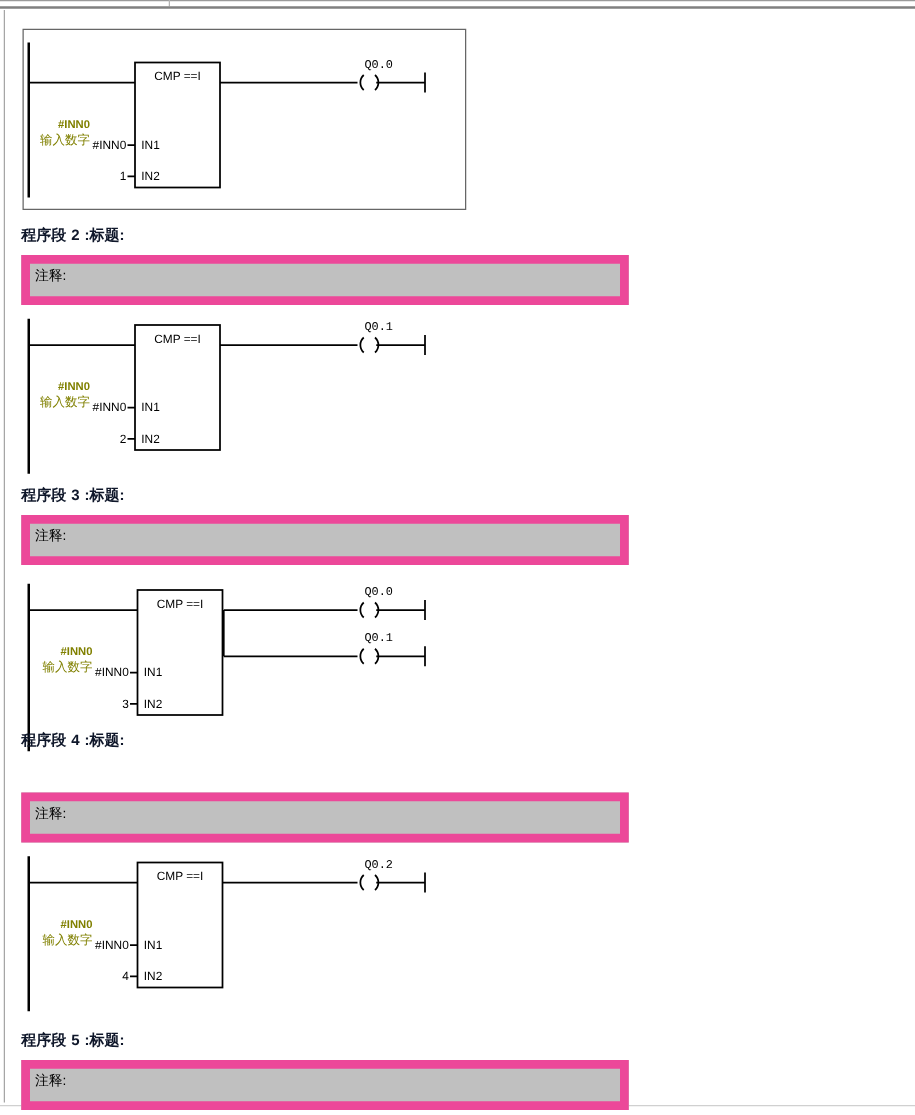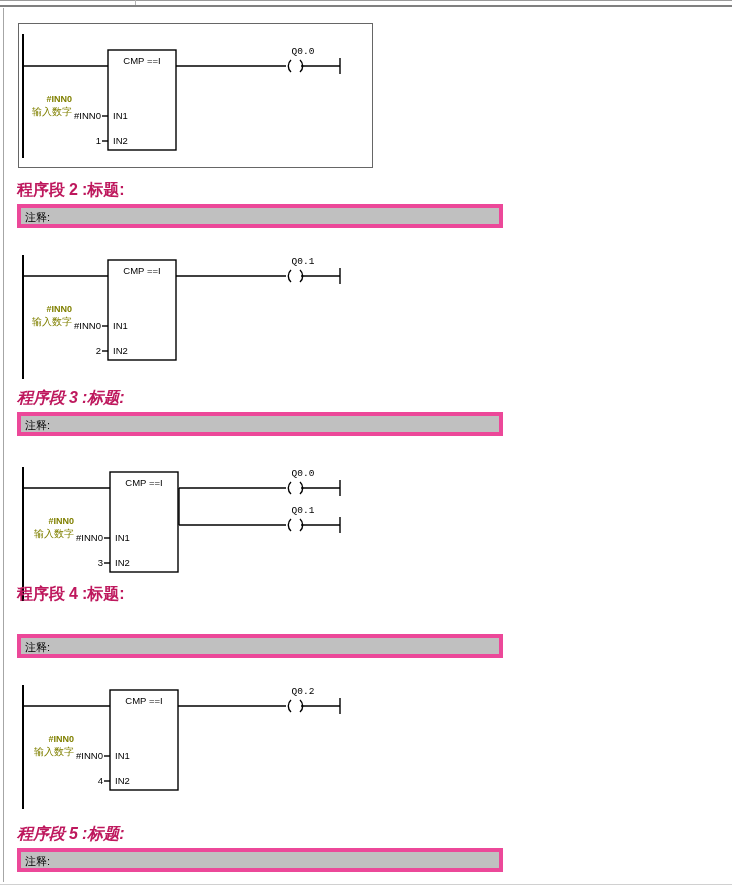--- a/index.html
+++ b/index.html
@@ -67,36 +67,36 @@
   
   .network {
     position: absolute;
     left: 0;
     width: 732px;
   }
 
   .net-header {
     position: absolute;
     left: 17px;
-    font-size: 16px;
+    font-size: 12px;
     font-weight: bold;
-    color: #be185d;
+    color: #0f172a;
     white-space: nowrap;
     letter-spacing: 0px;
   }
   .net-header .seg-word { }
   .net-header .seg-num { margin: 0 4px; }
 
   .net-comment {
     position: absolute;
     left: 17px;
     width: 486px;
-    height: 24px;
+    height: 40px;
     background: #c0c0c0;
-    border: 4px solid #ec4899;
+    border: 7px solid #ec4899;
     box-sizing: border-box;
   }
   .net-comment span {
     position: absolute;
     left: 4px;
     top: 2px;
     font-size: 11px;
     color: #000000;
     white-space: nowrap;
   }
@@ -195,21 +195,21 @@
         <text x="303" y="13" text-anchor="middle" font-size="9.5" class="t-mono" fill="#000">Q0.1</text>
         <path d="M291,19 A8,8 0 0 0 291,31" fill="none" stroke="#000" stroke-width="1.4"></path>
         <path d="M300,19 A8,8 0 0 1 300,31" fill="none" stroke="#000" stroke-width="1.4"></path>
         <line x1="301" y1="25" x2="340" y2="25" stroke="#000" stroke-width="1.4"></line>
         <line x1="340" y1="17" x2="340" y2="33" stroke="#000" stroke-width="1.4"></line>
       </svg>
     </div>
   </div>
 
   <div class="network" style="top:0px;">
-    <div class="net-header" style="top:380px;font-style:italic;">
+    <div class="net-header" style="top:380px;">
       <span class="seg-word">程序段</span><span class="seg-num">3</span><span>:</span><span>标题:</span>
     </div>
     <div class="net-comment" style="top:404px;">
       <span>注释:</span>
     </div>
     <div class="rung" style="left:0px; top:455px;">
       <svg width="420" height="145" viewBox="0 0 420 145">
         <line x1="23" y1="4" x2="23" y2="138" stroke="#000" stroke-width="2"></line>
         <line x1="23" y1="25" x2="110" y2="25" stroke="#000" stroke-width="1.4"></line>
         <rect x="110" y="9" width="68" height="100" fill="#fff" stroke="#000" stroke-width="1.4"></rect>
@@ -267,21 +267,21 @@
         <text x="303" y="13" text-anchor="middle" font-size="9.5" class="t-mono" fill="#000">Q0.2</text>
         <path d="M291,19 A8,8 0 0 0 291,31" fill="none" stroke="#000" stroke-width="1.4"></path>
         <path d="M300,19 A8,8 0 0 1 300,31" fill="none" stroke="#000" stroke-width="1.4"></path>
         <line x1="301" y1="25" x2="340" y2="25" stroke="#000" stroke-width="1.4"></line>
         <line x1="340" y1="17" x2="340" y2="33" stroke="#000" stroke-width="1.4"></line>
       </svg>
     </div>
   </div>
 
   <div class="network" style="top:0px;">
-    <div class="net-header" style="top:816px;font-style:italic;">
+    <div class="net-header" style="top:816px;">
       <span class="seg-word">程序段</span><span class="seg-num">5</span><span>:</span><span>标题:</span>
     </div>
     <div class="net-comment" style="top:840px;">
       <span>注释:</span>
     </div>
   </div>
 
 </div>
 
 </body></html>

